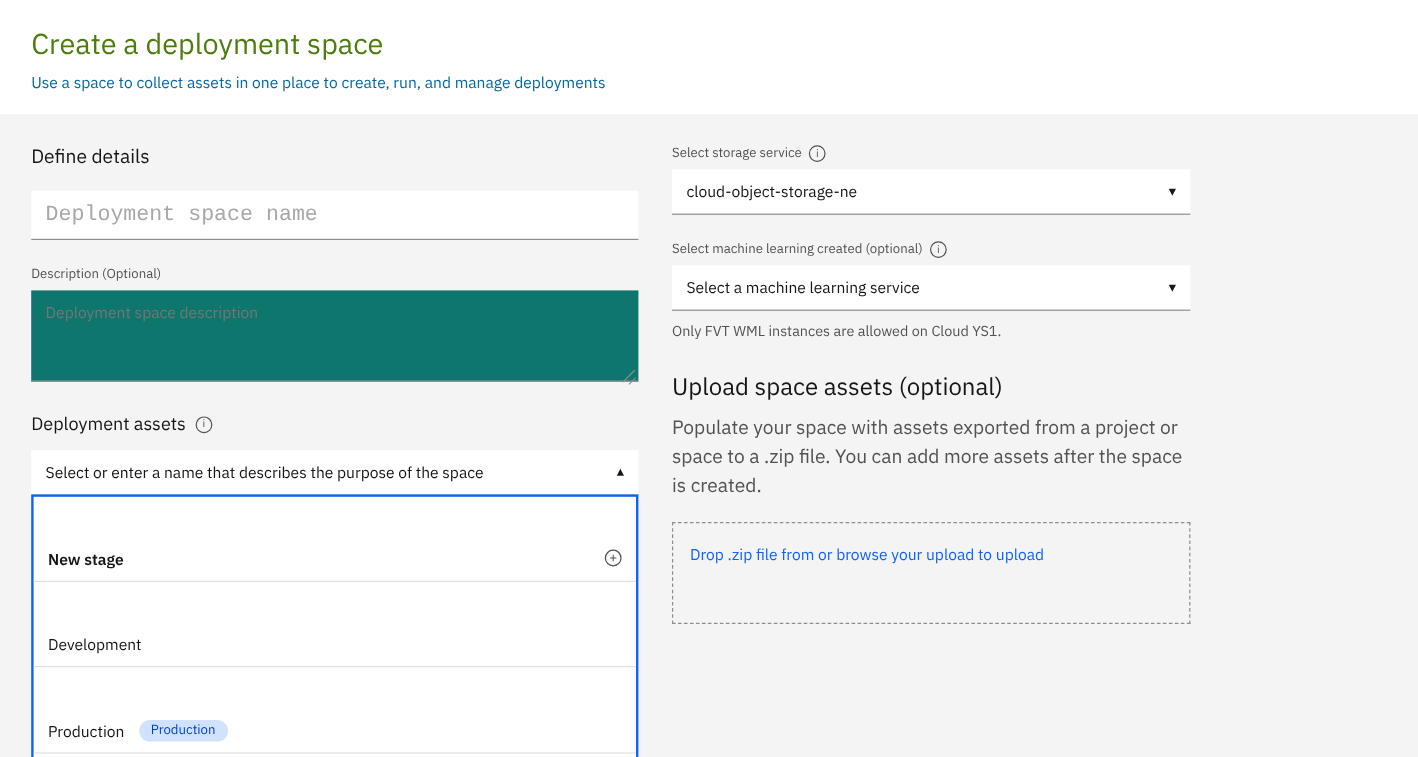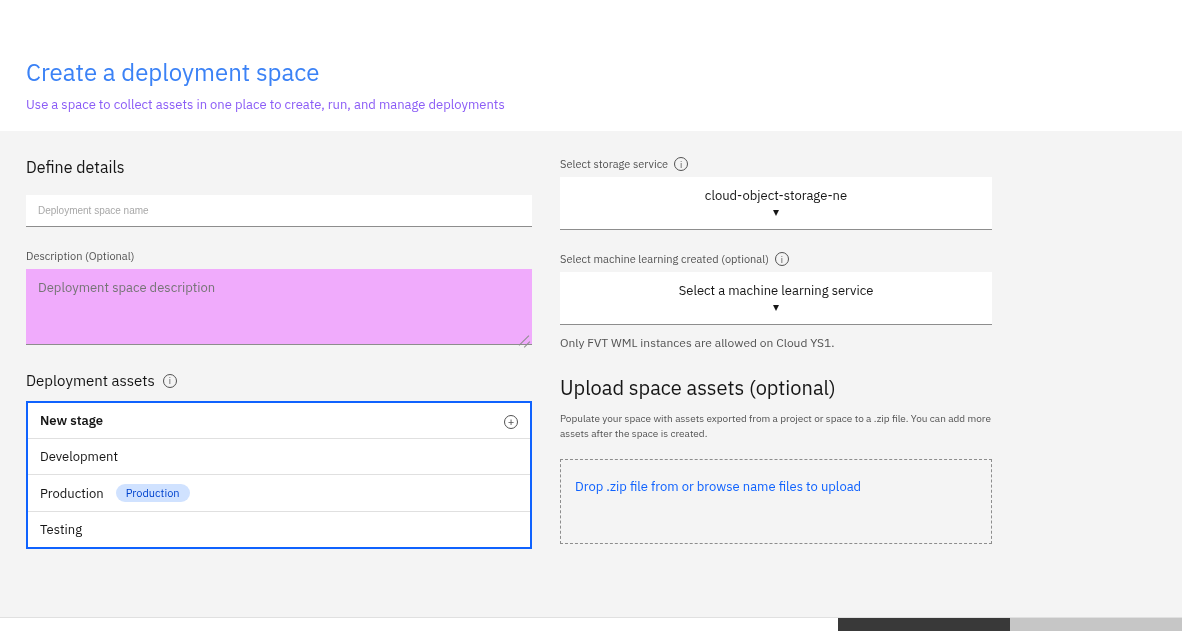--- a/index.html
+++ b/index.html
@@ -11,26 +11,25 @@
     width: 1182px;
   }
   .header {
     padding: 20px 26px 18px 26px;
     background: #fff;
   }
   .header h1 {
     font-size: 24px;
     font-weight: 400;
     margin-bottom: 8px;
-    color: #3b82f6;
-    margin-top: 36px;
+    color: #4d7c0f;
   }
   .header p {
     font-size: 13px;
-    color: #8b5cf6;
+    color: #0369a1;
   }
   .content {
     background: #f4f4f4;
     padding: 26px;
     display: flex;
     gap: 28px;
     min-height: 486px;
   }
   .col-left { width: 506px; }
   .col-right { width: 432px; }
@@ -56,30 +55,30 @@
     align-items: center; justify-content: center;
     font-size: 9px;
     color: #525252;
   }
   .text-input {
     width: 100%;
     background: #fff;
     border: none;
     border-bottom: 1px solid #8d8d8d;
     padding: 10px 12px;
-    font-size: 10px;
-    font-family: Liberation Sans, sans-serif;
+    font-size: 18px;
+    font-family: Liberation Mono, monospace;
     color: #161616;
     outline: none;
   }
   .text-input::placeholder { color: #a8a8a8; }
   .textarea {
     width: 100%;
     height: 76px;
-    background: #f0abfc;
+    background: #0f766e;
     border: none;
     border-bottom: 1px solid #8d8d8d;
     padding: 10px 12px;
     font-size: 13px;
     font-family: inherit;
     color: #161616;
     resize: none;
     outline: none;
     position: relative;
   }
@@ -113,36 +112,36 @@
     width: 100%;
     background: #fff;
     border: none;
     border-bottom: 1px solid #8d8d8d;
     padding: 10px 12px;
     font-size: 13px;
     display: flex;
     justify-content: space-between;
     align-items: center;
     cursor: pointer;
-    flex-direction: column;
   }
   .select .chev { font-size: 12px; color: #161616; }
   .dropdown-panel {
     border: 2px solid #0f62fe;
     background: #fff;
     margin-top: -1px;
   }
   .dd-item {
     padding: 9px 12px;
     font-size: 13px;
     border-bottom: 1px solid #e0e0e0;
     display: flex;
-    align-items: flex-end;
+    align-items: flex-start;
     justify-content: space-between;
     cursor: pointer;
+    margin-top: 35px;
   }
   .dd-item:last-child { border-bottom: none; }
   .dd-item .left { display: flex; align-items: center; gap: 12px; }
   .dd-new { font-weight: 600; }
   .plus-icon {
     width: 14px; height: 14px;
     border: 1px solid #525252;
     border-radius: 50%;
     display: inline-flex;
     align-items: center; justify-content: center;
@@ -161,21 +160,21 @@
     color: #525252;
     margin-top: 10px;
   }
   .upload-title {
     font-size: 20px;
     font-weight: 400;
     margin-top: 24px;
     margin-bottom: 10px;
   }
   .upload-desc {
-    font-size: 10px;
+    font-size: 16px;
     color: #525252;
     margin-bottom: 18px;
     line-height: 1.5;
   }
   .dropzone {
     border: 1px dashed #8d8d8d;
     padding: 18px 14px 48px 14px;
     font-size: 13px;
   }
   .dropzone a { color: #0f62fe; text-decoration: none; cursor: pointer; }
@@ -221,20 +220,24 @@
         <textarea class="textarea" placeholder="Deployment space description" style=""></textarea>
         <span class="resize-handle"></span>
       </div>
     </div>
 
     <div class="stage-title">
       <span>Deployment assets</span>
       <span class="info-icon">i</span>
     </div>
 
+    <div class="select">
+      <span>Select or enter a name that describes the purpose of the space</span>
+      <span class="chev">▴</span>
+    </div>
 
     <div class="dropdown-panel">
       <div class="dd-item">
         <span class="left">
           <span class="dd-new">New stage</span>
         </span>
         <span class="plus-icon">+</span>
       </div>
       <div class="dd-item">
         <span class="left">
@@ -277,21 +280,21 @@
         <span>Select a machine learning service</span>
         <span class="chev">▾</span>
       </div>
       <div class="helper">Only FVT WML instances are allowed on Cloud YS1.</div>
     </div>
 
     <div class="upload-title">Upload space assets (optional)</div>
     <div class="upload-desc">Populate your space with assets exported from a project or space to a .zip file. You can add more assets after the space is created.</div>
 
     <div class="dropzone">
-      <a><span>Drop .zip file from or </span><span>browse name files to upload</span></a>
+      <a><span>Drop .zip file from or </span><span>browse your upload to upload</span></a>
     </div>
   </div>
 </div>
 
 <div class="footer">
   <button class="btn btn-cancel">Cancel</button>
   <button class="btn btn-create" disabled="">Create</button>
 </div>
 
 </body></html>

